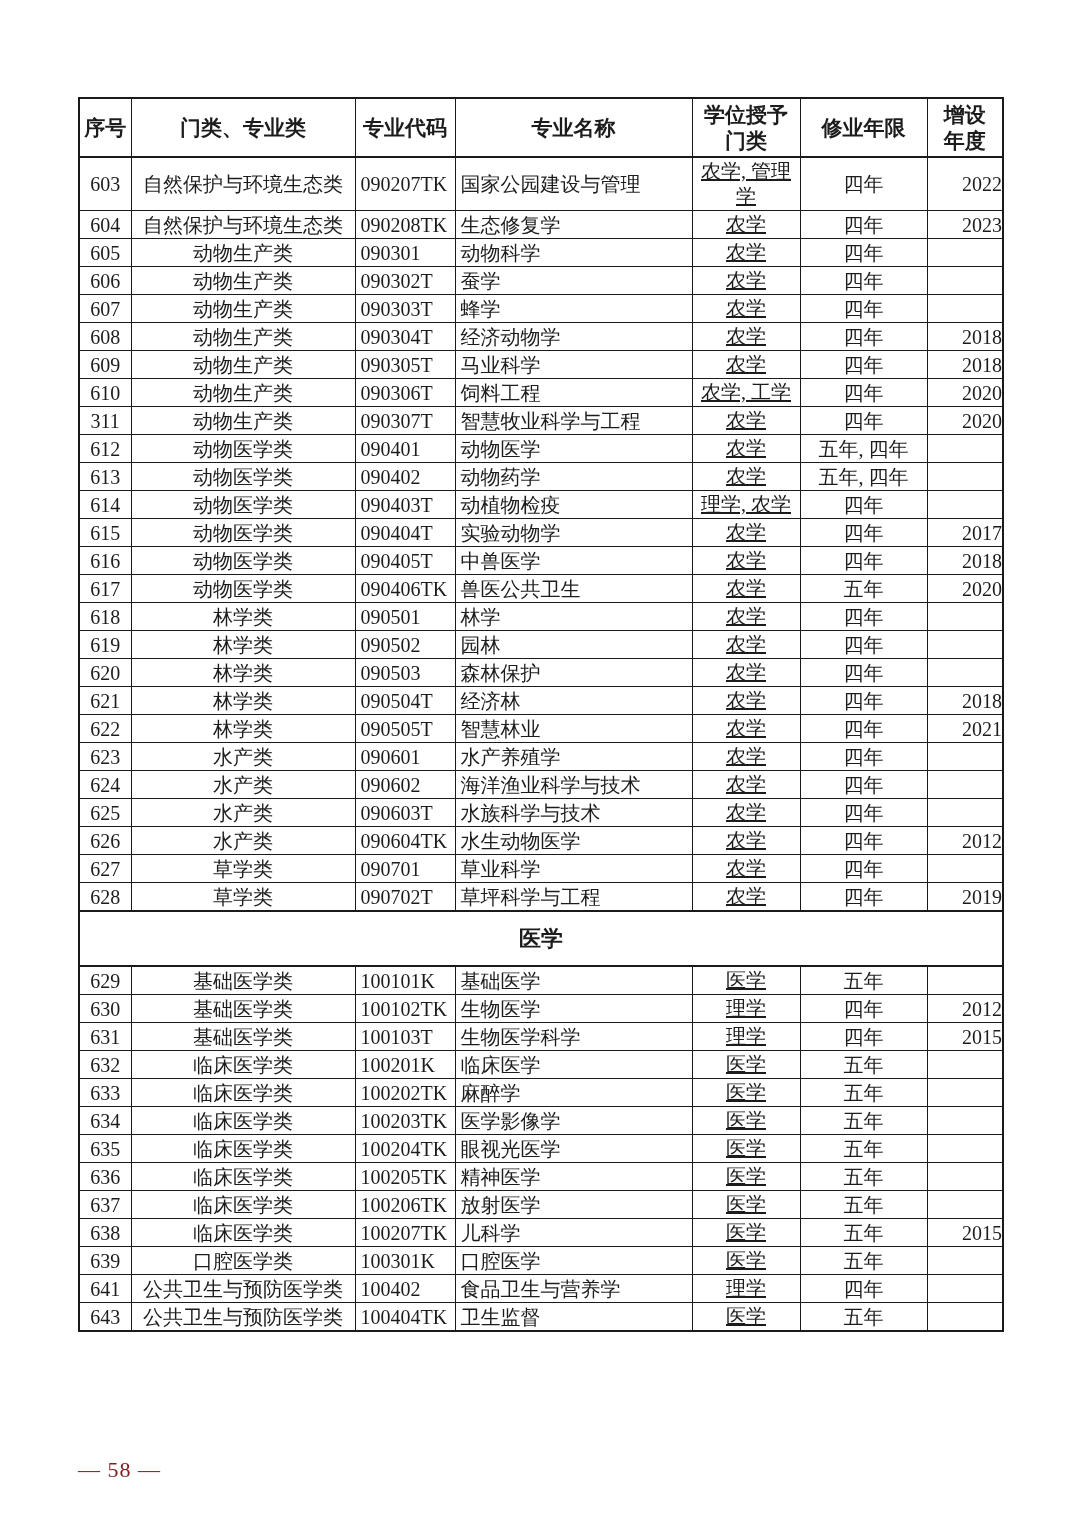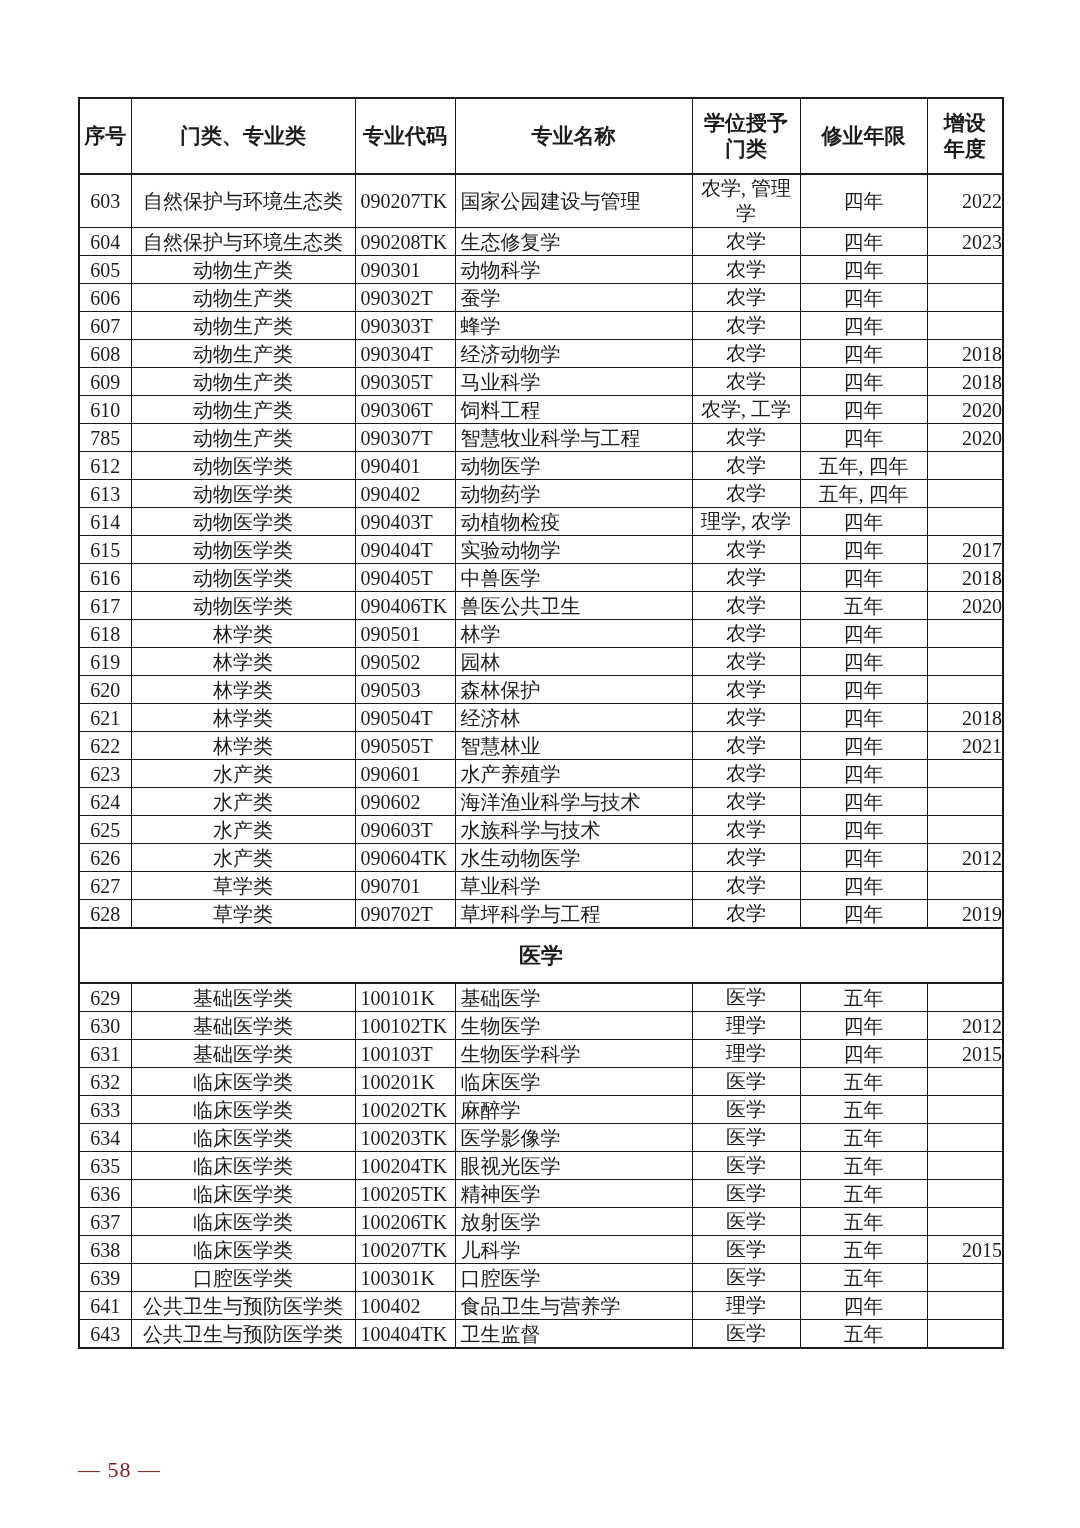--- a/index.html
+++ b/index.html
@@ -24,21 +24,21 @@
     table-layout: fixed;
     border: 2px solid #1a1a1a;
   }
   table.catalog th,
   table.catalog td {
     border: 1px solid #1a1a1a;
     overflow: hidden;
     vertical-align: middle;
   }
   table.catalog thead tr {
-    height: 76px;
+    height: 59px;
   }
   table.catalog th {
     font-weight: bold;
     font-size: 21px;
     text-align: center;
     white-space: pre-line;
     line-height: 26px;
     border-bottom: 2px solid #1a1a1a;
     padding: 0;
   }
@@ -48,21 +48,21 @@
   table.catalog td {
     font-size: 20px;
     line-height: 26px;
     white-space: nowrap;
     padding: 0;
   }
   table.catalog td.col-0 { text-align: center; }
   table.catalog td.col-1 { text-align: center; padding: 0 5px; }
   table.catalog td.col-2 { text-align: left; padding: 0 5px; }
   table.catalog td.col-3 { text-align: left; padding: 0 5px; margin-left: 44px; }
-  table.catalog td.col-4 { text-align: center; white-space: normal; line-height: 25px; padding: 1px 0; }
+  table.catalog td.col-4 { text-align: center; white-space: normal; line-height: 25px; padding: 1px 0; text-decoration: underline; }
   table.catalog td.col-5 { text-align: center; }
   table.catalog td.col-6 { text-align: right; }
   table.catalog tr.section-row {
     height: 55px;
   }
   table.catalog tr.section-row td {
     font-weight: bold;
     font-size: 22px;
     text-align: center;
     border-top: 2px solid #1a1a1a;
@@ -172,21 +172,21 @@
         <tr>
           <td class="col-0">610</td>
           <td class="col-1">动物生产类</td>
           <td class="col-2">090306T</td>
           <td class="col-3">饲料工程</td>
           <td class="col-4">农学, 工学</td>
           <td class="col-5">四年</td>
           <td class="col-6">2020</td>
         </tr>
         <tr>
-          <td class="col-0">785</td>
+          <td class="col-0">311</td>
           <td class="col-1">动物生产类</td>
           <td class="col-2">090307T</td>
           <td class="col-3">智慧牧业科学与工程</td>
           <td class="col-4">农学</td>
           <td class="col-5">四年</td>
           <td class="col-6">2020</td>
         </tr>
         <tr>
           <td class="col-0">612</td>
           <td class="col-1">动物医学类</td>

